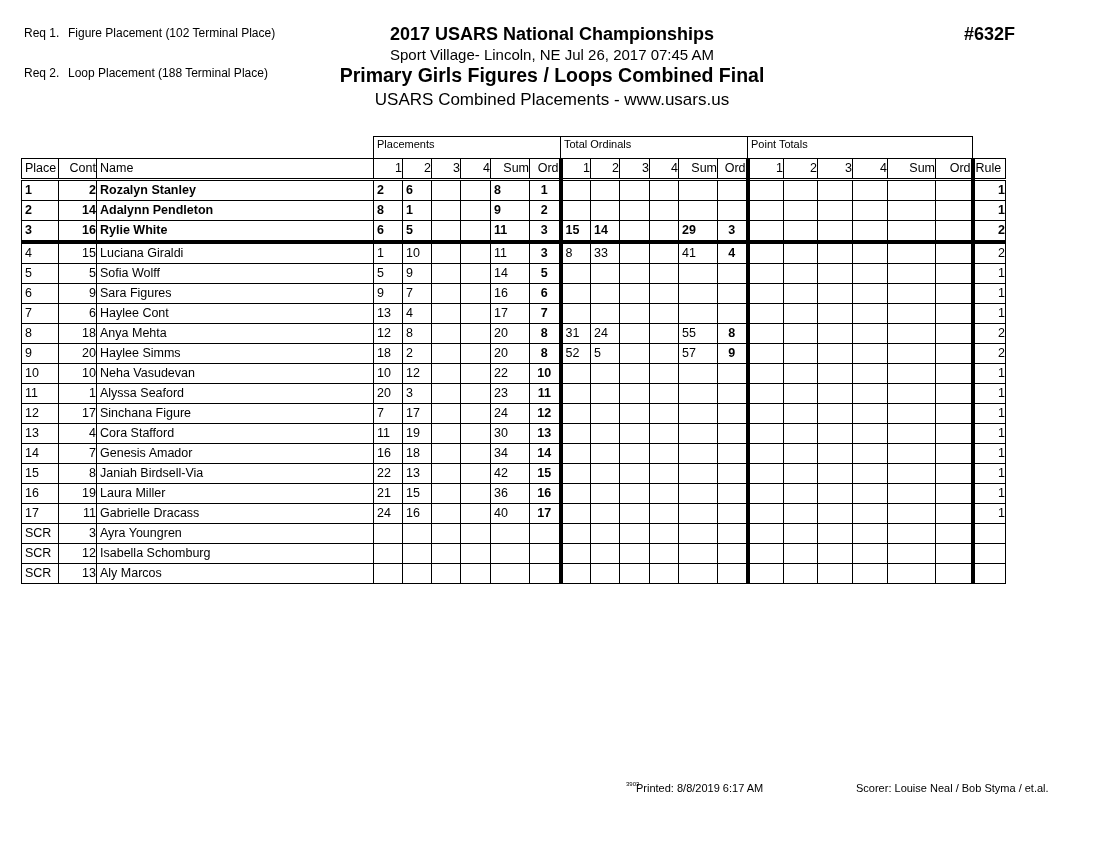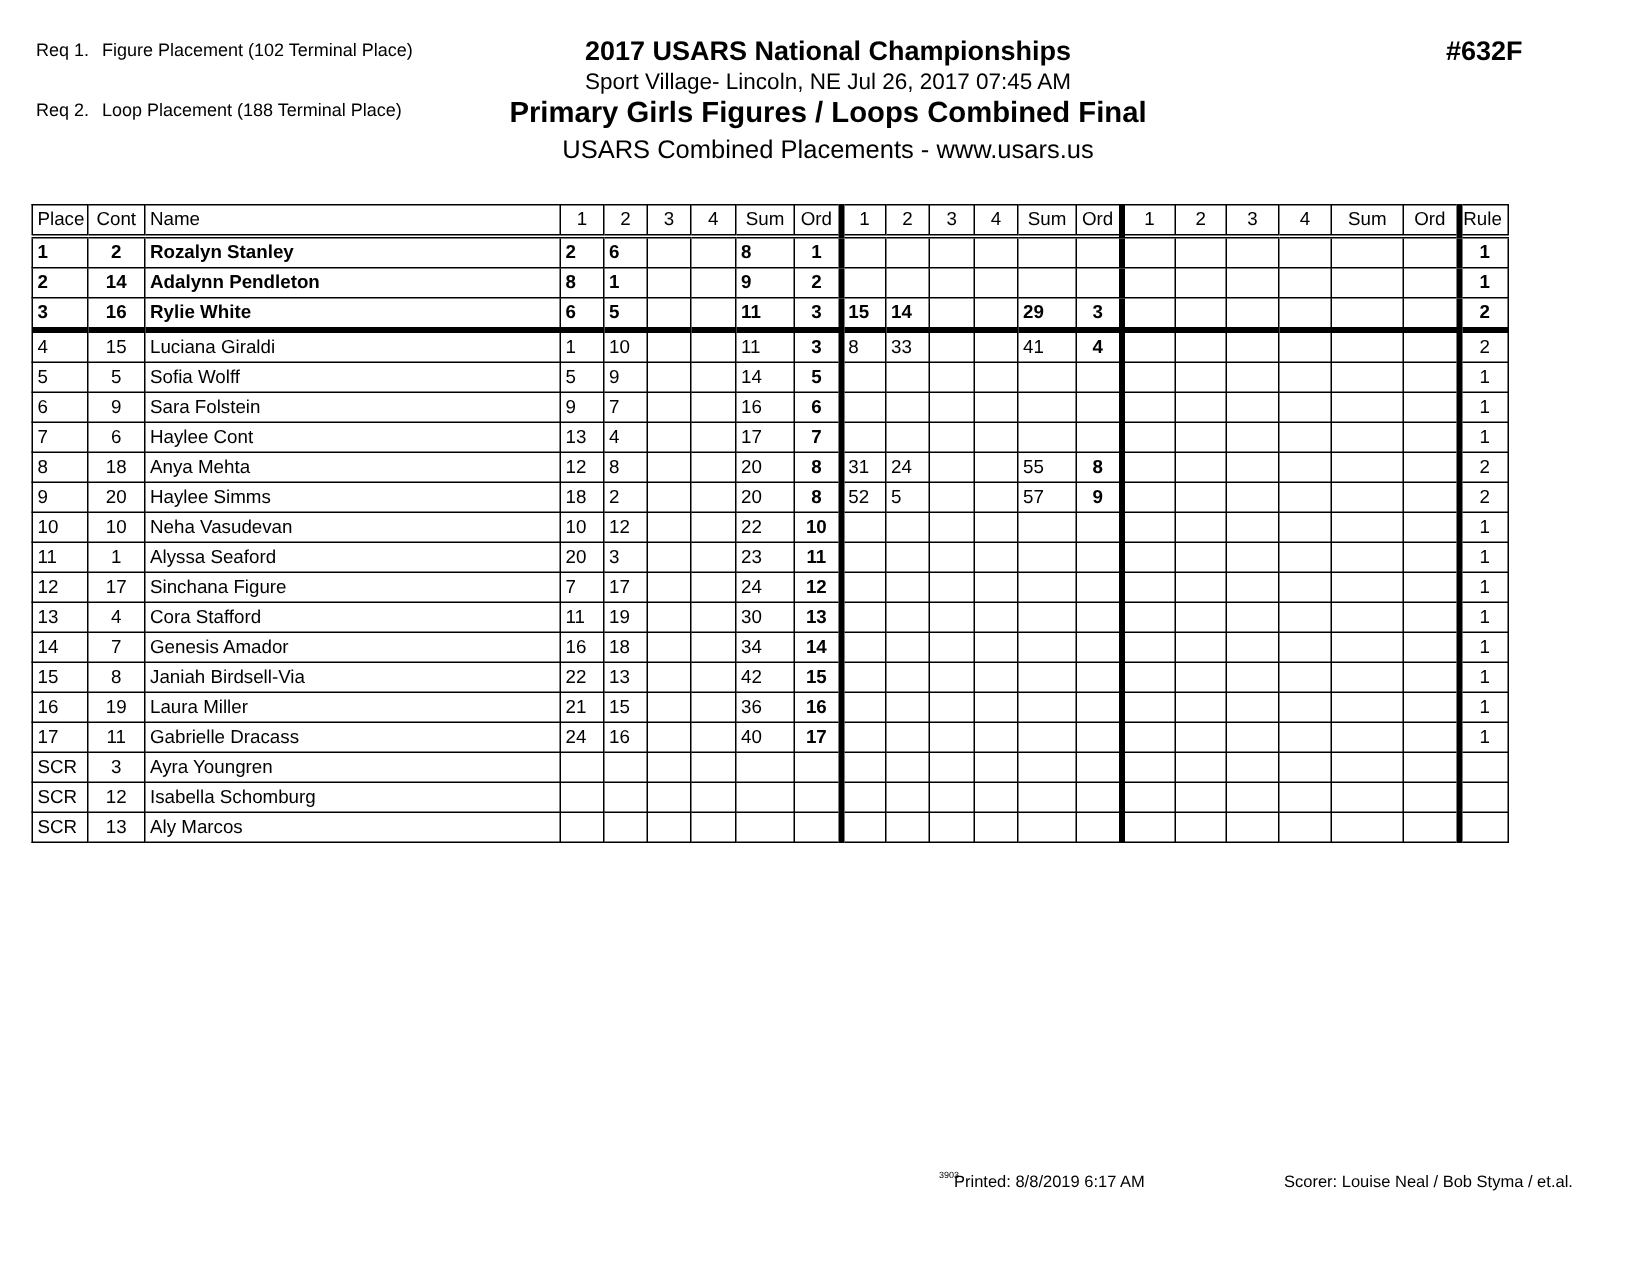--- a/index.html
+++ b/index.html
@@ -16,21 +16,21 @@
   .code { position:absolute; left:964px; top:24px; font-size:18px; font-weight:bold; }
 
   table.grid { position:absolute; left:21px; top:136px; border-collapse:collapse;
                table-layout:fixed; font-size:12.5px; }
   table.grid td { border:1px solid #000; padding:0 0 0 3px; height:19px; line-height:19px;
                   white-space:nowrap; overflow:hidden; }
   table.grid tr.grp td { height:20px; line-height:13px; vertical-align:top; font-size:11px; padding-top:1px; }
   table.grid tr.grp td.blank { border:none; }
   table.grid tr.hdr td { height:19px; }
   table.grid tr.hdr td { border-bottom:3px double #000; }
-  td.c { text-align:center; padding:0 !important; }
+  td.c { text-align:right; padding:0 !important; }
   td.b { font-weight:bold; }
   td.ord { font-weight:bold; text-align:center; padding:0 !important; }
   td.thickL { border-left:4px solid #000 !important; }
   tr.bold td { font-weight:bold; }
   tr.sep td { border-bottom:4px solid #000 !important; }
 
   .footer { position:absolute; top:782px; font-size:11px; }
   .f-code { left:626px; top:781px; font-size:6px; }
   .f-print { left:636px; }
   .f-scorer { left:856px; }
@@ -70,20 +70,27 @@
       <col style="width:30px">
     <col style="width:36px">
       <col style="width:34px">
       <col style="width:35px">
       <col style="width:35px">
       <col style="width:48px">
       <col style="width:37px">
     <col style="width:33px">
   </colgroup>
   <tbody id="tbody">
+    <tr class="grp">
+      <td class="blank" colspan="3"></td>
+      <td colspan="6">Placements</td>
+      <td colspan="6">Total Ordinals</td>
+      <td colspan="6">Point Totals</td>
+      <td class="blank"></td>
+    </tr>
     <tr class="hdr" id="hdr">
         <td>Place</td>
         <td class="c">Cont</td>
         <td>Name</td>
         <td class="c">1</td>
         <td class="c">2</td>
         <td class="c">3</td>
         <td class="c">4</td>
         <td class="c">Sum</td>
         <td class="c">Ord</td>
@@ -217,21 +224,21 @@
         <td></td>
         <td></td>
         <td></td>
         <td></td>
         <td class="ord"></td>
         <td class="c thickL">1</td>
       </tr>
       <tr>
         <td>6</td>
         <td class="c">9</td>
-        <td>Sara Folstein</td>
+        <td>Sara Figures</td>
         <td>9</td>
         <td>7</td>
         <td></td>
         <td></td>
         <td>16</td>
         <td class="ord">6</td>
         <td class="thickL"></td>
         <td></td>
         <td></td>
         <td></td>

